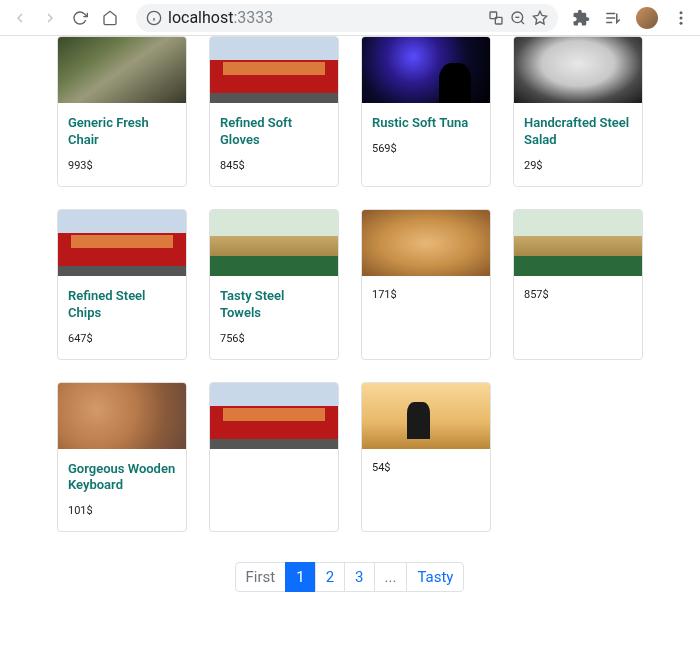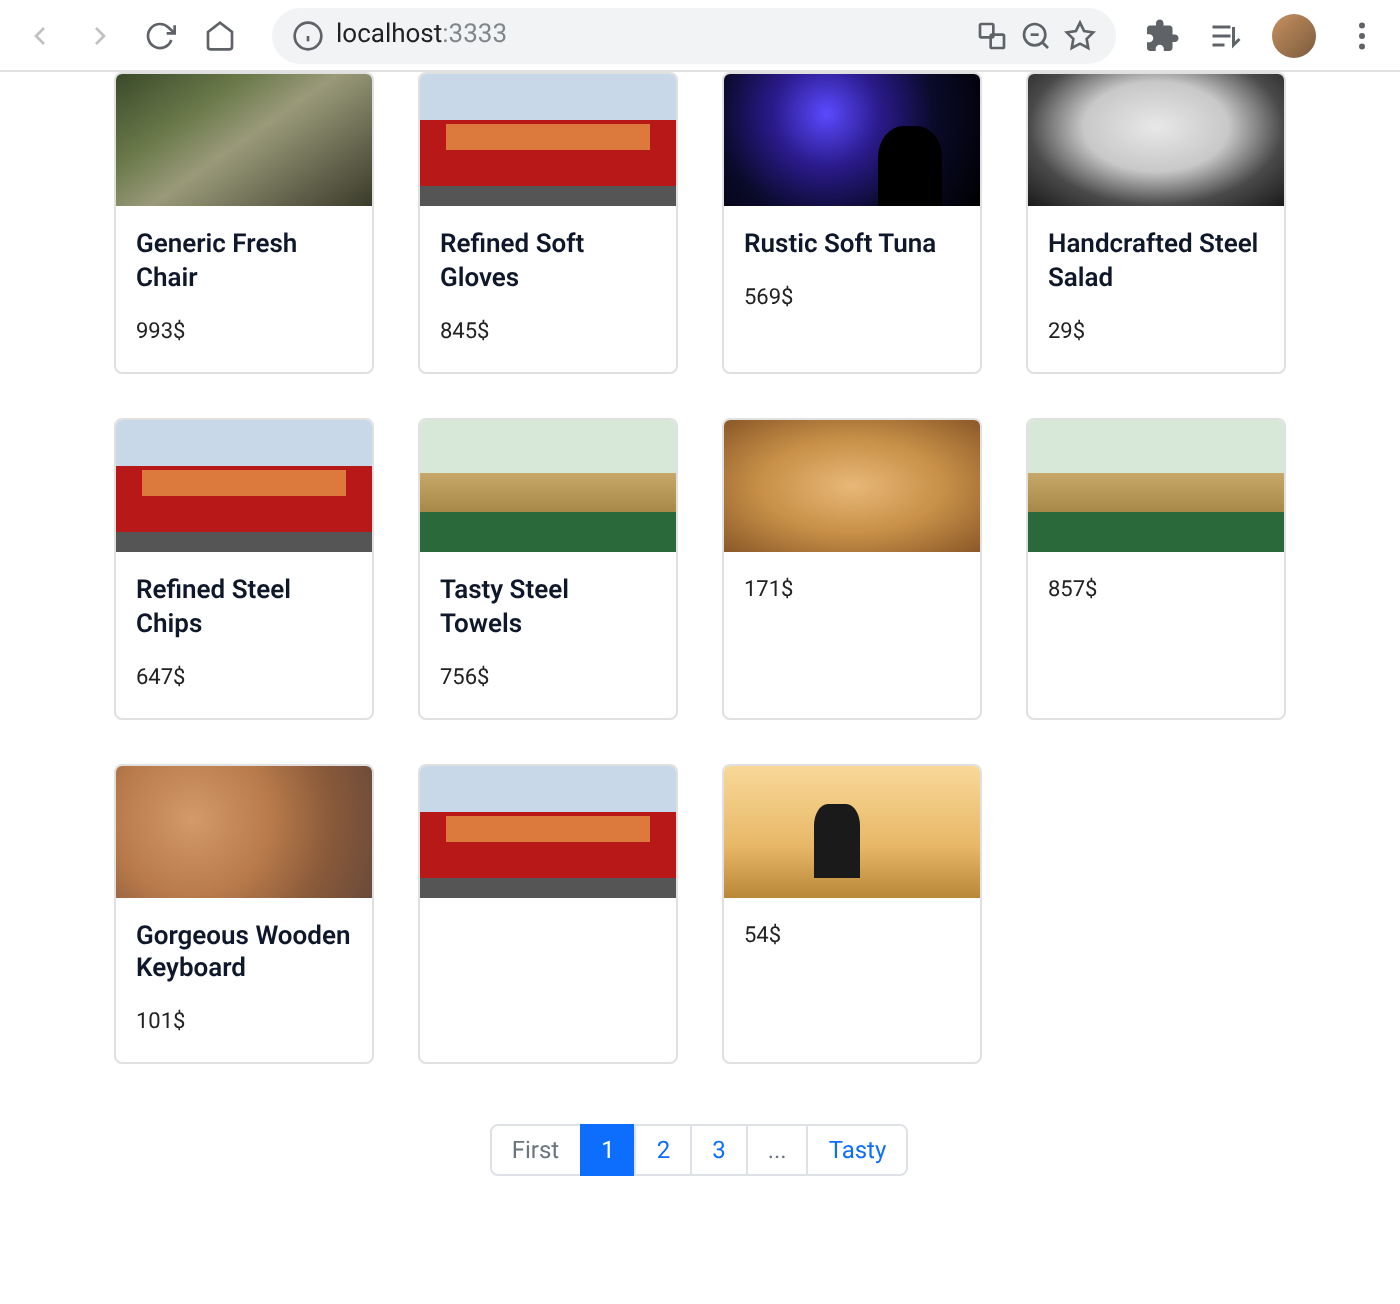--- a/index.html
+++ b/index.html
@@ -2,56 +2,56 @@
 <html><head>
   <meta charset="utf-8">
   <style>
     * { margin: 0; padding: 0; box-sizing: border-box; }
     body { font-family: -apple-system, BlinkMacSystemFont, "Segoe UI", Roboto, Arial, sans-serif; background: #fff; width: 700px; height: 652px; overflow: hidden; }
     
     
     .browser-bar { display: flex; align-items: center; height: 36px; padding: 0 8px; gap: 6px; border-bottom: 1px solid #e0e0e0; }
     .nav-btn { width: 24px; height: 24px; display: flex; align-items: center; justify-content: center; color: #5f6368; cursor: pointer; border-radius: 50%; }
     .nav-btn.disabled { color: #c0c0c0; }
-    .address-bar { flex: 1; display: flex; align-items: center; height: 28px; background: #f1f3f4; border-radius: 14px; margin: 0 8px; padding: 0 10px; gap: 6px; font-size: 13px; color: #202124; }
+    .address-bar { flex: 1; display: flex; align-items: center; height: 28px; background: #f1f3f4; border-radius: 14px; margin: 0 8px; padding: 0 10px; gap: 6px; font-size: 16px; color: #202124; }
     .addr-icon { color: #5f6368; display: flex; align-items: center; }
     .addr-text { flex: 1; }
     .addr-text .port { color: #80868b; }
     .right-icons { display: flex; align-items: center; gap: 14px; padding-right: 2px; }
     .avatar { width: 22px; height: 22px; border-radius: 50%; background: linear-gradient(135deg,#c89060,#7a5c3c); }
     
     
     .content { height: 616px; overflow-y: auto; position: relative; }
     .content::-webkit-scrollbar { width: 14px; }
     .content::-webkit-scrollbar-thumb { background: #c1c1c1; border-radius: 10px; border: 3px solid #fff; }
     .content::-webkit-scrollbar-track { background: #fff; }
     
     .product-grid { display: grid; grid-template-columns: repeat(4, 130px); gap: 22px; padding: 0 50px 20px; justify-content: center; }
     .card { border: 1px solid #e0e0e0; border-radius: 4px; overflow: hidden; background: #fff; width: 130px; }
     .card-img { width: 100%; height: 66px; display: block; }
     .card-body { padding: 12px 10px 14px; }
-    .card-title { font-size: 13px; font-weight: 600; color: #0f172a; line-height: 1.3; margin-bottom: 10px; }
+    .card-title { font-size: 13px; font-weight: 600; color: #0f766e; line-height: 1.3; margin-bottom: 10px; }
     .card-price { font-size: 11px; color: #222; }
     
     
     .img-rock { background: linear-gradient(145deg,#3a4a2a 0%,#6b7a4a 30%,#9a9a7a 50%,#3a3a2a 100%); }
     .img-painting { background: radial-gradient(circle at 30% 40%, #d49a6a 0%, #b87a4a 40%, #8a5a3a 70%, #6a4a3a 100%); }
     .img-bus { background: linear-gradient(180deg,#c8d8e8 0%,#c8d8e8 35%,#b81818 35%,#b81818 85%,#555 85%); position: relative; }
     .img-bus::after { content:""; position:absolute; top:38%; left:10%; width:80%; height:20%; background: rgba(255,220,100,0.5); }
     .img-concert { background: radial-gradient(circle at 40% 30%,#5a4aff 0%,#2a1a8a 30%,#0a0a2a 60%,#000 100%); position:relative; }
     .img-concert::after{content:"";position:absolute;bottom:0;right:15%;width:25%;height:60%;background:#000;border-radius:40% 40% 0 0;}
     .img-earbuds { background: radial-gradient(ellipse at 50% 40%,#e8e8e8 0%,#c8c8c8 40%,#4a4a4a 70%,#1a1a1a 100%); }
     .img-office { background: linear-gradient(180deg,#d8e8d8 0%,#d8e8d8 40%,#c8a868 40%,#a88848 70%,#2a6a3a 70%); }
     .img-bread { background: radial-gradient(ellipse at 50% 50%,#e8b878 0%,#c89048 50%,#8a5828 100%); }
     .img-cricket { background: linear-gradient(180deg,#f8d898 0%,#e8b868 60%,#b88838 100%); position:relative;}
     .img-cricket::after{content:"";position:absolute;bottom:15%;left:35%;width:18%;height:55%;background:#1a1a1a;border-radius:30% 30% 0 0;}
     
     
     .pagination { display: flex; justify-content: center; padding: 10px 0 30px; }
-    .page-item { border: 1px solid #dee2e6; margin-left: -1px; padding: 5px 10px; font-size: 12px; color: #0d6efd; background: #fff; cursor: pointer; }
+    .page-item { border: 1px solid #dee2e6; margin-left: -1px; padding: 5px 10px; font-size: 15px; color: #0d6efd; background: #fff; cursor: pointer; }
     .page-item:first-child { border-radius: 4px 0 0 4px; }
     .page-item:last-child { border-radius: 0 4px 4px 0; }
     .page-item.active { background: #0d6efd; border-color: #0d6efd; color: #fff; }
     .page-item.disabled { color: #6c757d; cursor: default; }
     
     svg { width: 16px; height: 16px; }
     .right-icons svg { width: 18px; height: 18px; }
   </style>
 </head>
 <body>

